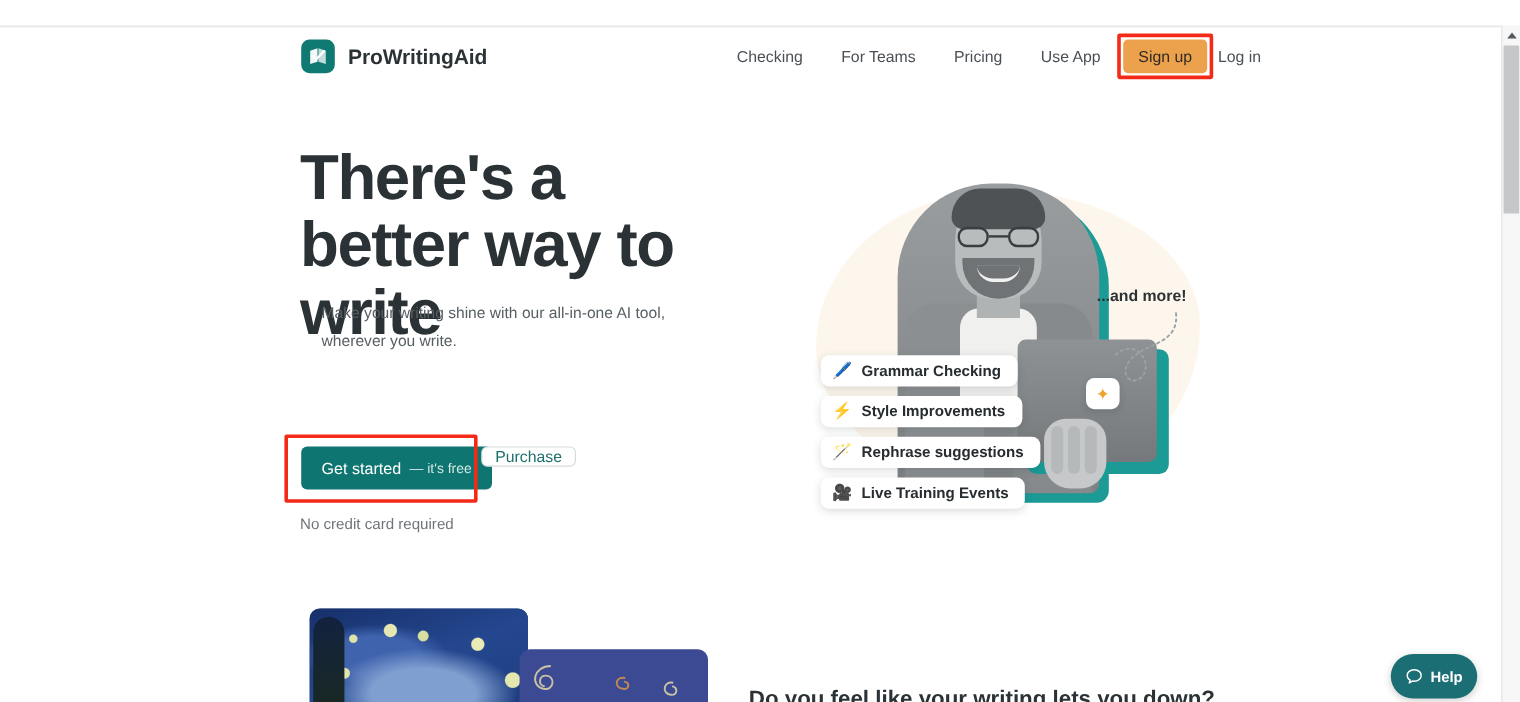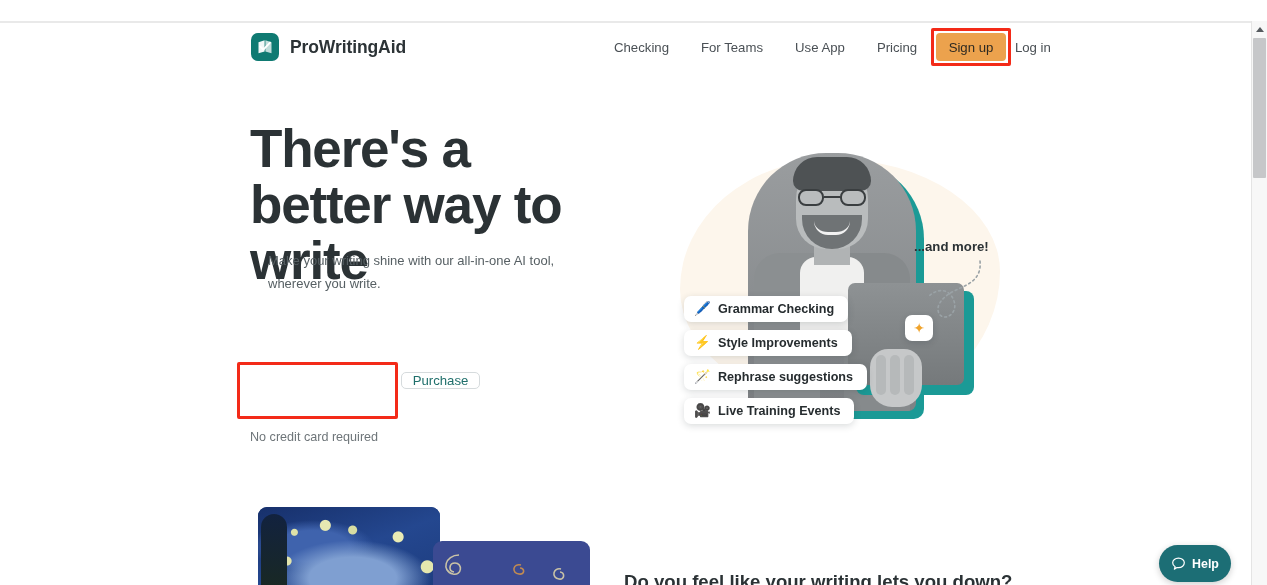--- a/index.html
+++ b/index.html
@@ -511,38 +511,42 @@
             <path d="M9.4 2.2 L15.5 4.2 L15.5 15.3 L9.4 13.4 Z" fill="#ffffff" opacity="0.75"></path>
             <path d="M4.2 8.6 L7.4 11.6 L14 4.6" stroke="#ffffff" stroke-width="1.9" fill="none" stroke-linecap="round" stroke-linejoin="round"></path>
           </svg>
         </span>
         <span class="brand-name">ProWritingAid</span>
       </a>
 
       <nav class="main-nav">
         <a class="nav-link" href="#">Checking</a>
         <a class="nav-link" href="#">For Teams</a>
+        <a class="nav-link" href="#">Pricing</a>
         <a class="nav-link" href="#">Use App</a>
-        <a class="nav-link" href="#">Pricing</a>
         <a class="nav-link" href="#">Learn</a>
         <a class="nav-link" href="#">Log in</a>
       </nav>
 
       <div class="signup-wrap">
         <button class="signup-btn">Sign up</button>
         <div class="signup-annotation"></div>
       </div>
 
     </div>
 
     <div class="hero">
 
       <h1 class="hero-title">There's a better way to write</h1>
       <p class="hero-sub">Make your writing shine with our all-in-one AI tool, wherever you write.</p>
 
+      <button class="btn-getstarted">
+        <span>Get started</span>
+        <span class="free-note">— it's free</span>
+      </button>
       <div class="cta-annotation"></div>
 
       <button class="btn-purchase">Purchase</button>
 
       <div class="no-card">No credit card required</div>
 
       <div class="hero-art">
 
         <div class="art-blob"></div>
 

